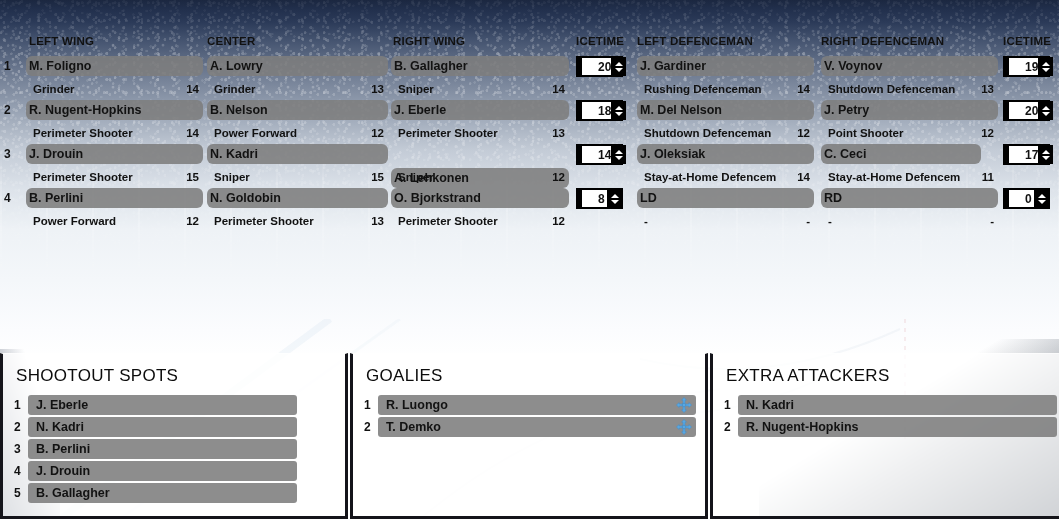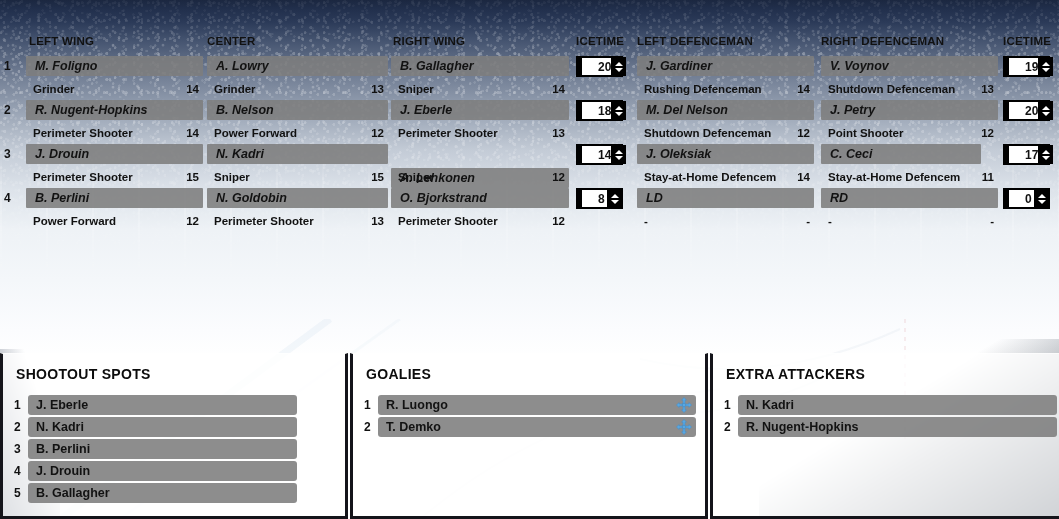--- a/index.html
+++ b/index.html
@@ -89,27 +89,26 @@
 
   .rownum {
     position: absolute;
     font-size: 12px; font-weight: bold; color: #111;
     width: 12px; text-align: left;
   }
 
   .pbar {
     position: absolute; height: 20px;
     background: rgba(125,125,125,.88);
-    border-radius: 1px;
+    border-radius: 6px;
     display: flex; align-items: center;
-    padding-left: 9px;
+    padding-left: 3px;
     font-size: 12.5px; font-weight: bold; color: #121212;
     overflow: hidden; white-space: nowrap;
     cursor: pointer;
-    font-style: italic;
   }
   .ptrait {
     position: absolute; height: 18px;
     display: flex; align-items: center;
     font-size: 11.5px; font-weight: bold; color: #111;
     padding-left: 7px; padding-right: 4px;
     white-space: nowrap; overflow: hidden;
   }
   .ptrait .tname { flex: 1 1 auto; overflow: hidden; }
   .ptrait .tval  { flex: 0 0 auto; text-align: right; }
@@ -146,21 +145,21 @@
   .panel {
     position: absolute; bottom: 0; height: 166px;
     background: rgba(255,255,255,.80);
     border-left: 3px solid #14141a;
     border-right: 3px solid #14141a;
     border-bottom: 3px solid #14141a;
     border-top: 1px solid rgba(255,255,255,.6);
   }
   .panel-title {
     position: absolute; left: 13px; top: 12px;
-    font-size: 14px; font-weight: bold; letter-spacing: .3px; color: #0c0c0c;
+    font-size: 17px; font-weight: normal; letter-spacing: .3px; color: #0c0c0c;
   }
   .prow { position: absolute; left: 11px; height: 20px; }
   .prow .pn {
     position: absolute; left: 0; top: 3px;
     font-size: 12px; font-weight: bold; color: #111;
   }
   .prow .pb {
     position: absolute; left: 14px; top: 0; height: 20px;
     background: rgba(125,125,125,.88); border-radius: 3px;
     display: flex; align-items: center; padding-left: 8px;

